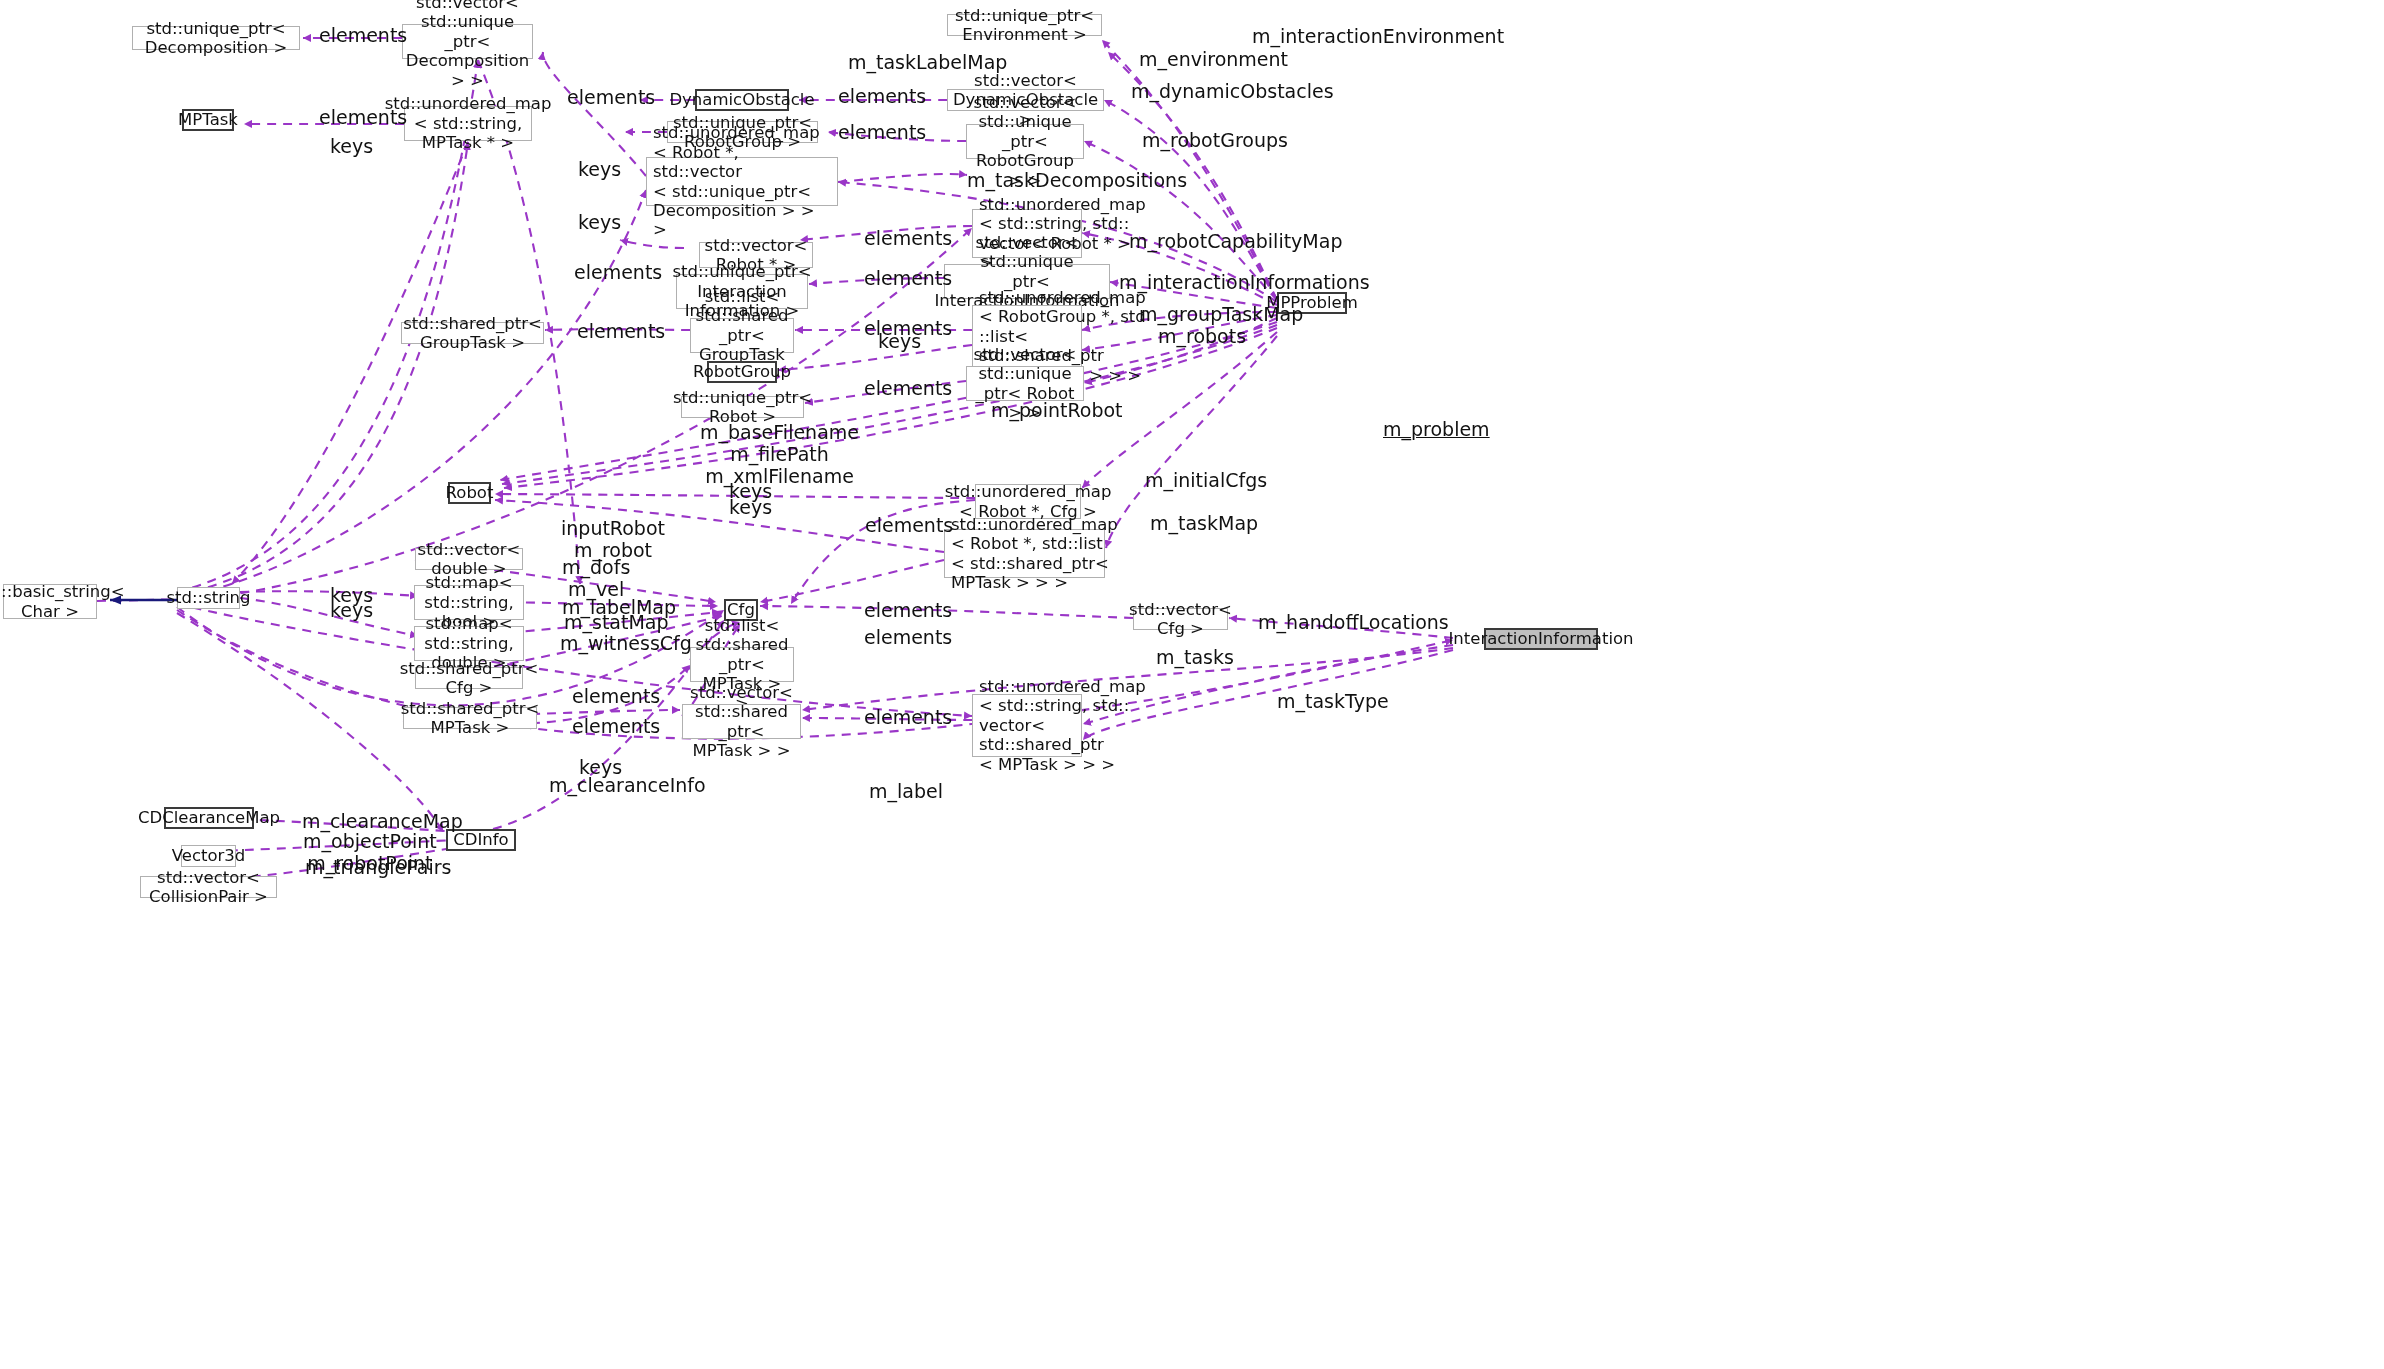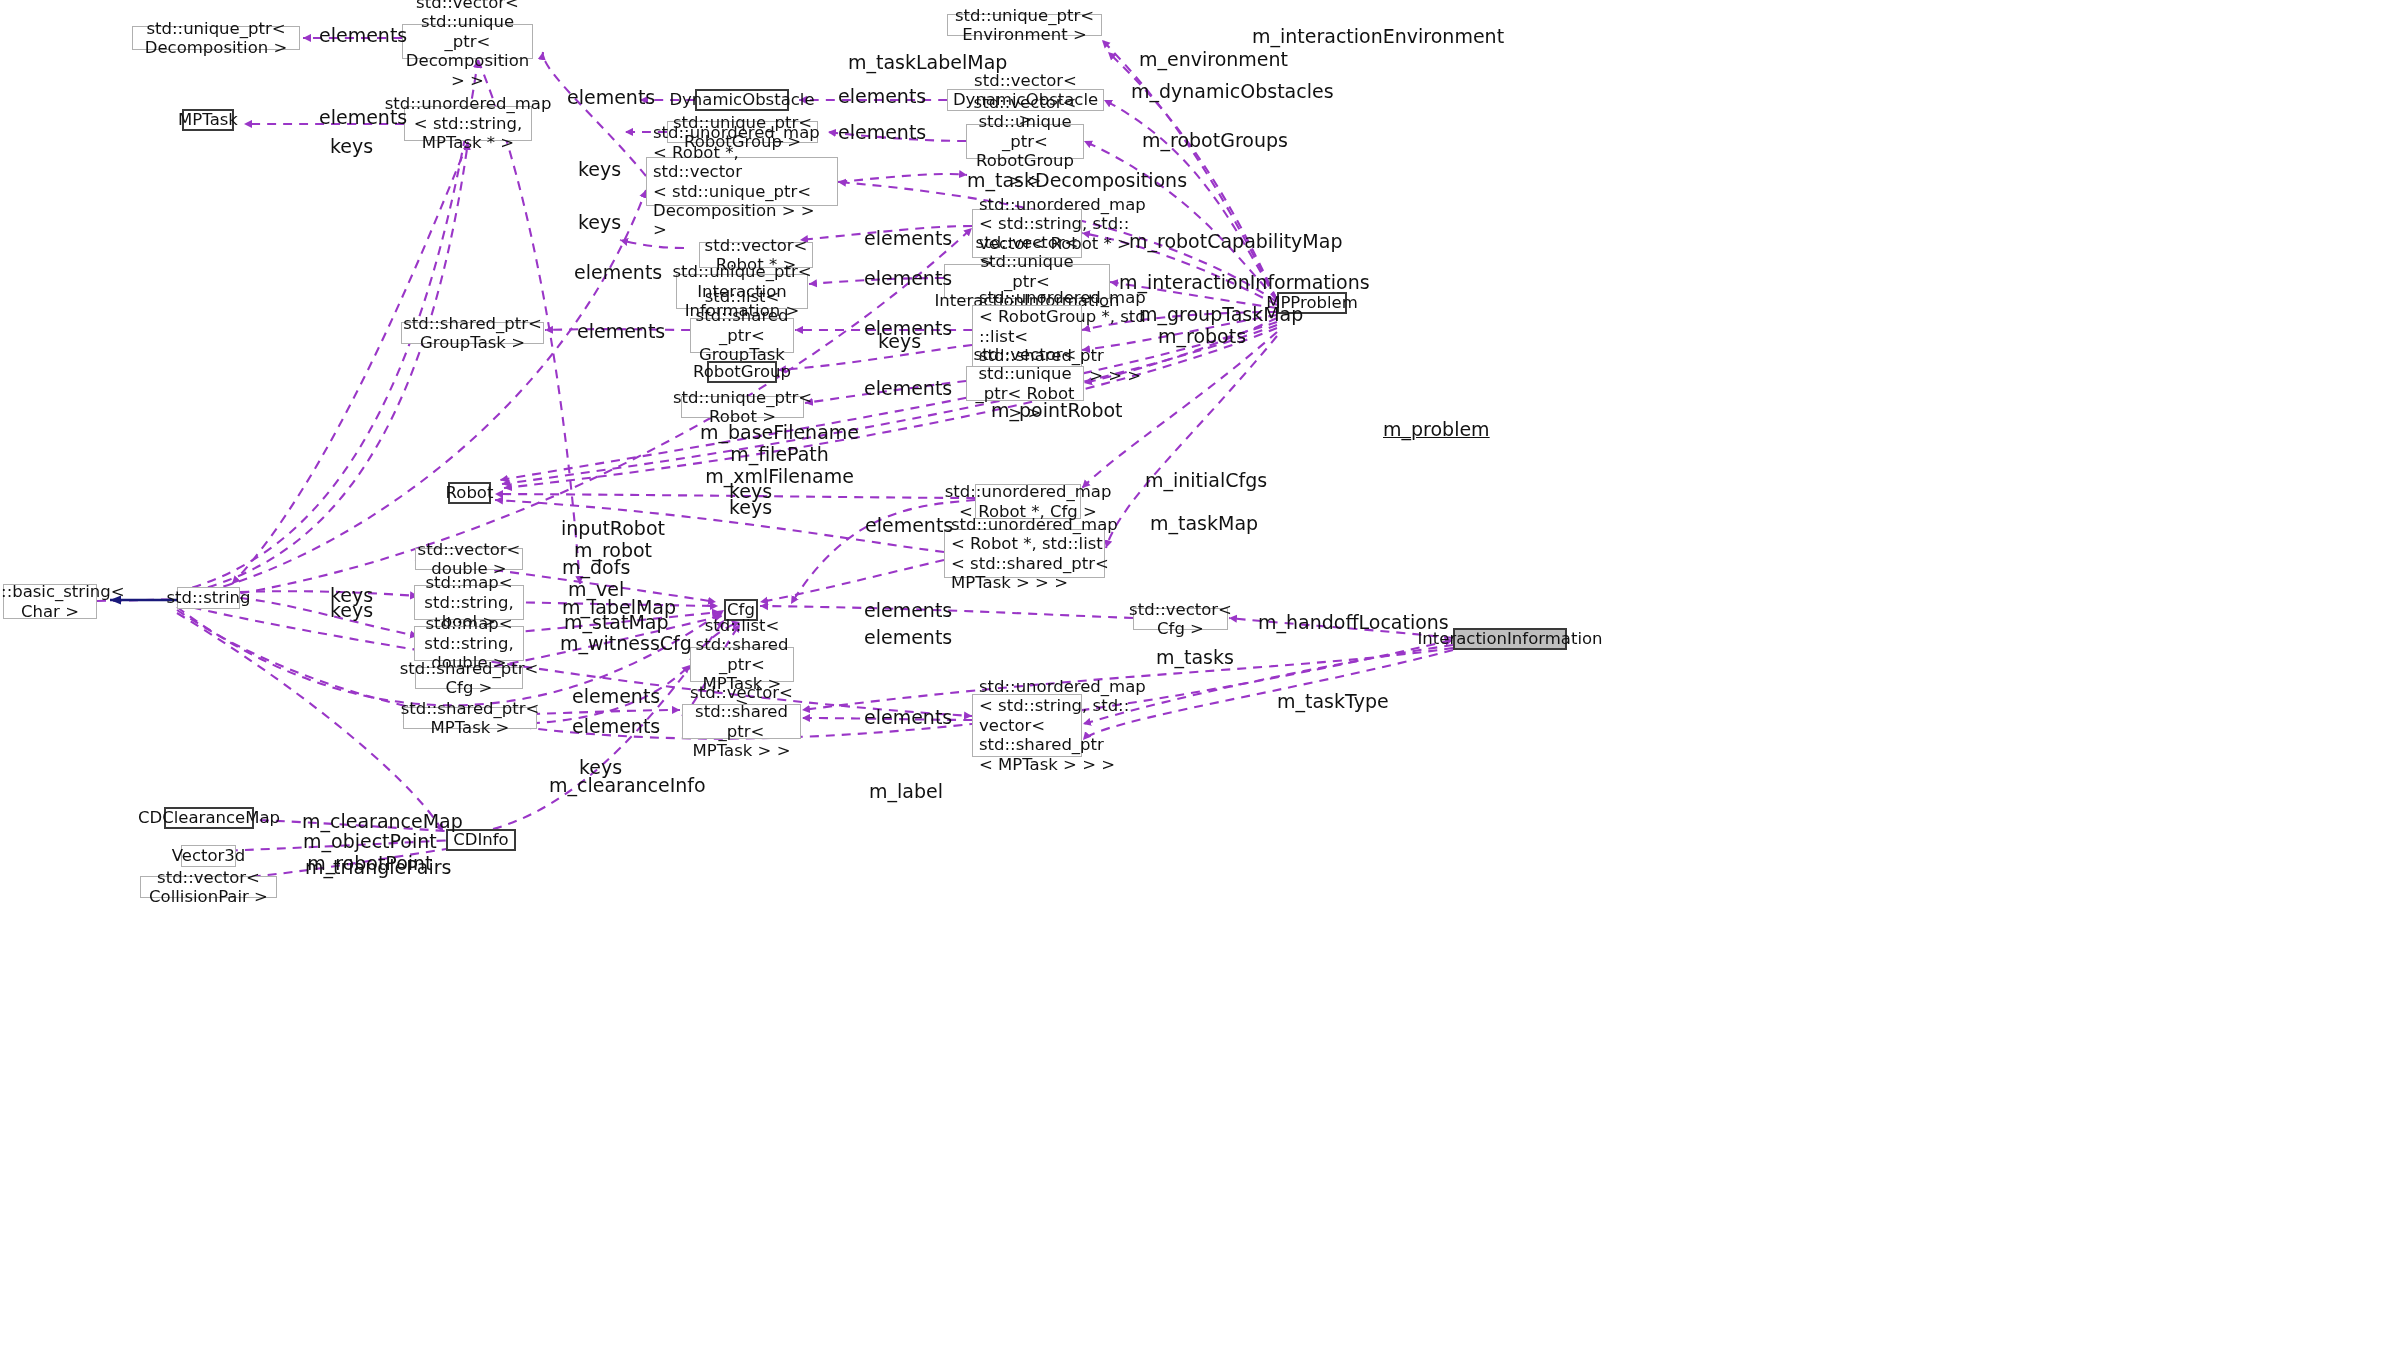--- a/index.html
+++ b/index.html
@@ -37,20 +37,21 @@
     white-space: pre-line;
     padding: 2px 6px;
     z-index: 5;
   }
   .node.strong {
     border: 2px solid #3a3a3a;
   }
   .node.current {
     border: 2px solid #3a3a3a;
     background: #bfbfbf;
+    margin-left: 31px;
   }
   .edge-label {
     position: absolute;
     font-size: 19px;
     color: #111111;
     white-space: pre-line;
     text-align: center;
     line-height: 1.16;
     z-index: 6;
     background: transparent;

